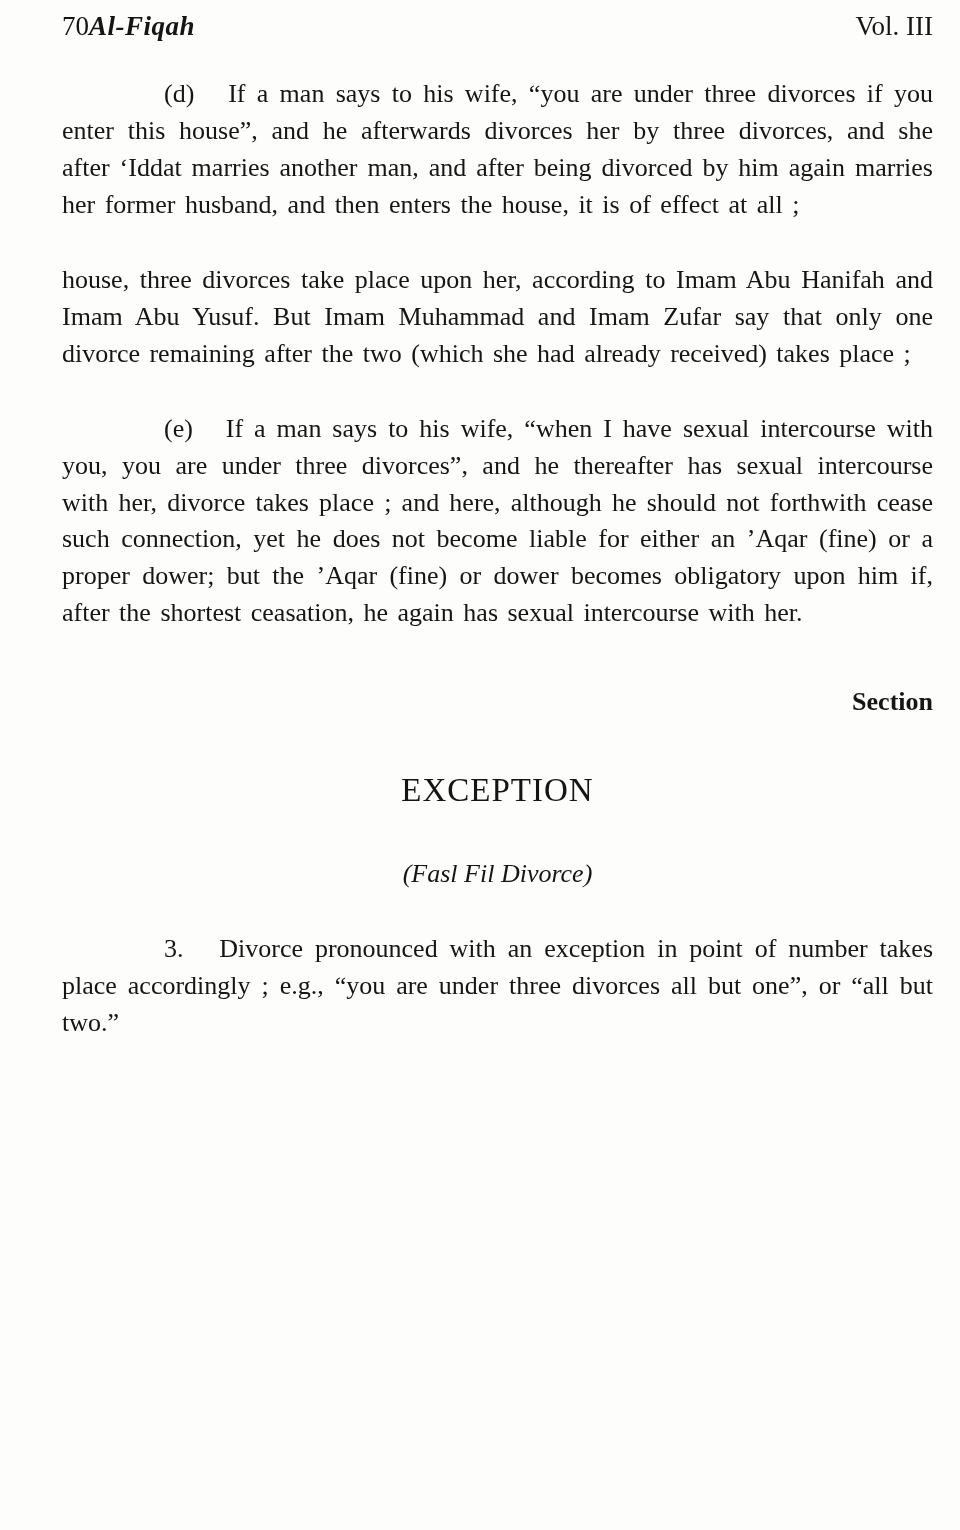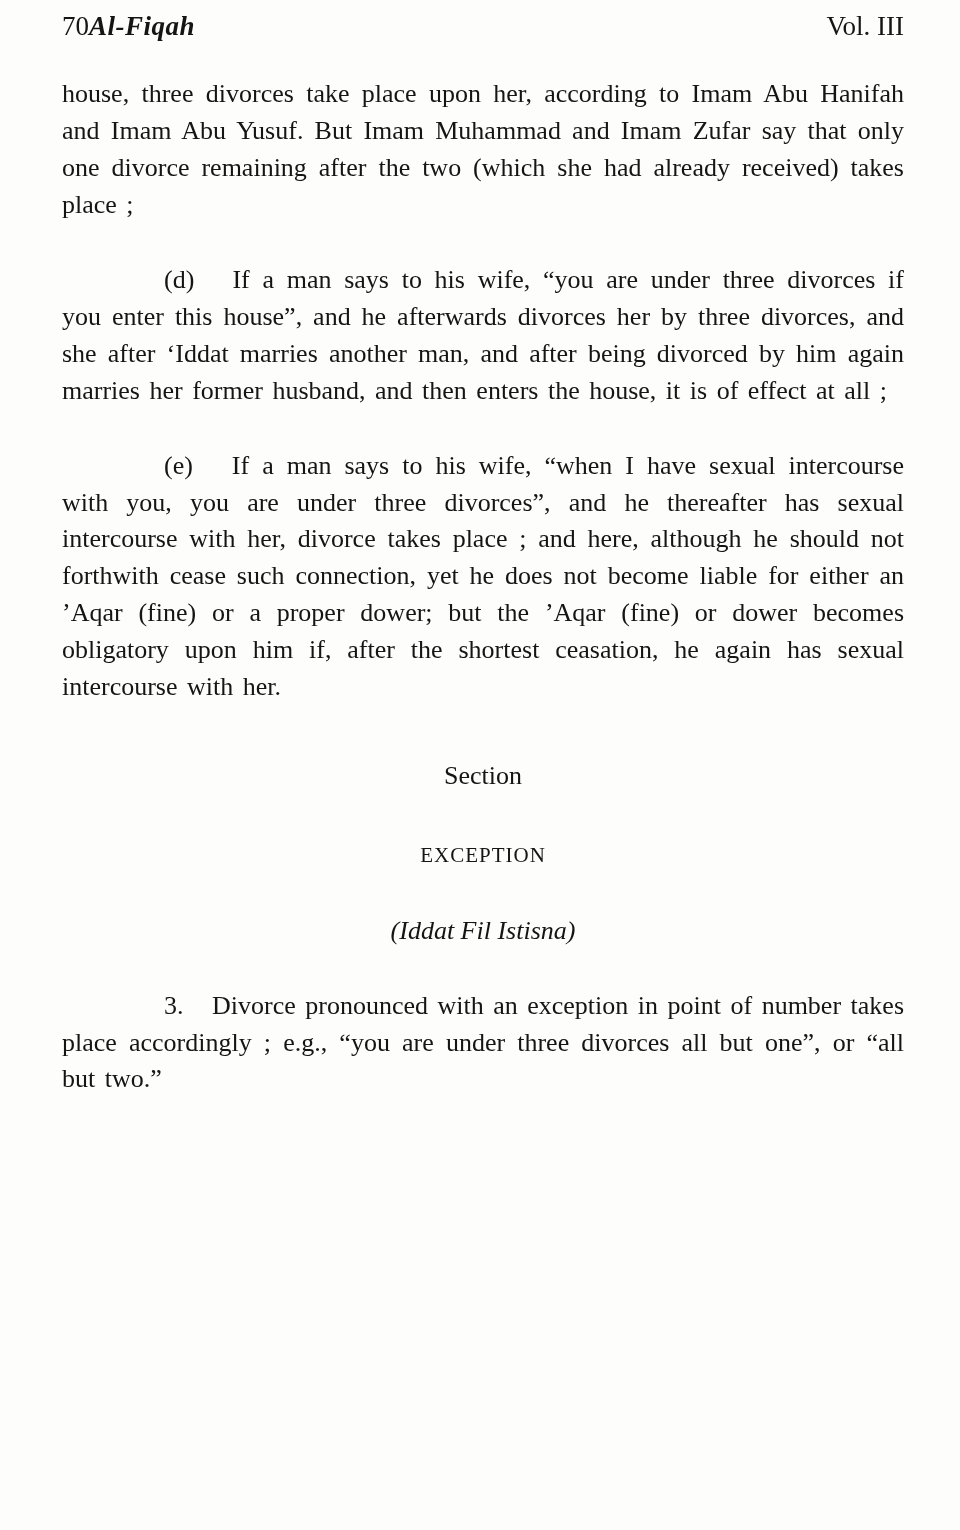--- a/index.html
+++ b/index.html
@@ -11,21 +11,21 @@
     height: 1530px;
     background: #fdfdfc;
     color: #151515;
     font-family: "Liberation Serif", "DejaVu Serif", serif;
     -webkit-font-smoothing: antialiased;
   }
   .page {
     box-sizing: border-box;
     width: 960px;
     height: 1234px;
-    padding: 10px 56px 40px 62px;
+    padding: 10px 27px 40px 62px;
     overflow: hidden;
   }
   .page-header {
     display: flex;
     align-items: baseline;
     font-size: 27px;
     line-height: 1.2;
   }
   .page-number { flex: 0 0 auto; }
   .book-title  {
@@ -43,29 +43,29 @@
   p.para {
     margin: 38px 0 0 0;
     text-align: justify;
     word-spacing: 3px;
   }
   .body-text p.para:first-child { margin-top: 34px; }
   p.para.indent { text-indent: 102px; }
 
   .section-heading {
     margin: 52px 0 0 0;
-    text-align: center;
-    font-weight: normal;
+    text-align: right;
+    font-weight: bold;
     font-size: 26px;
   }
   .section-title {
     margin: 46px 0 0 0;
     text-align: center;
     font-weight: normal;
-    font-size: 21px;
+    font-size: 33px;
     letter-spacing: 1px;
   }
   .section-subtitle {
     margin: 42px 0 0 0;
     text-align: center;
     font-weight: normal;
     font-style: italic;
     font-size: 26px;
   }
 </style>
@@ -75,30 +75,30 @@
 <div class="page">
 
   <header class="page-header">
     <span class="page-number">70</span>
     <span class="book-title">Al-Fiqah</span>
     <span class="volume">Vol. III</span>
   </header>
 
   <main class="body-text">
 
+    <p class="para indent">(d)&nbsp;&nbsp; If a man says to his wife, “you are under three divorces if you enter this house”, and he afterwards divorces her by three divorces, and she after ‘Iddat marries another man, and after being divorced by him again marries her former husband, and then enters the house, it is of effect at all ;</p>
+
     <p class="para">house, three divorces take place upon her, according to Imam Abu Hanifah and Imam Abu Yusuf. But Imam Muhammad and Imam Zufar say that only one divorce remaining after the two (which she had already received) takes place ;</p>
-
-    <p class="para indent">(d)&nbsp;&nbsp; If a man says to his wife, “you are under three divorces if you enter this house”, and he afterwards divorces her by three divorces, and she after ‘Iddat marries another man, and after being divorced by him again marries her former husband, and then enters the house, it is of effect at all ;</p>
 
     <p class="para indent">(e)&nbsp;&nbsp; If a man says to his wife, “when I have sexual intercourse with you, you are under three divorces”, and he thereafter has sexual intercourse with her, divorce takes place ; and here, although he should not forthwith cease such connection, yet he does not become liable for either an ’Aqar (fine) or a proper dower; but the ’Aqar (fine) or dower becomes obligatory upon him if, after the shortest ceasation, he again has sexual intercourse with her.</p>
 
     <h2 class="section-heading">Section</h2>
 
     <h3 class="section-title">EXCEPTION</h3>
 
-    <h4 class="section-subtitle">(Iddat Fil Istisna)</h4>
+    <h4 class="section-subtitle">(Fasl Fil Divorce)</h4>
 
 
 
     <p class="para indent">3.&nbsp;&nbsp; Divorce pronounced with an exception in point of number takes place accordingly ; e.g., “you are under three divorces all but one”, or “all but two.”</p>
 
   </main>
 </div>
 
 </body></html>

